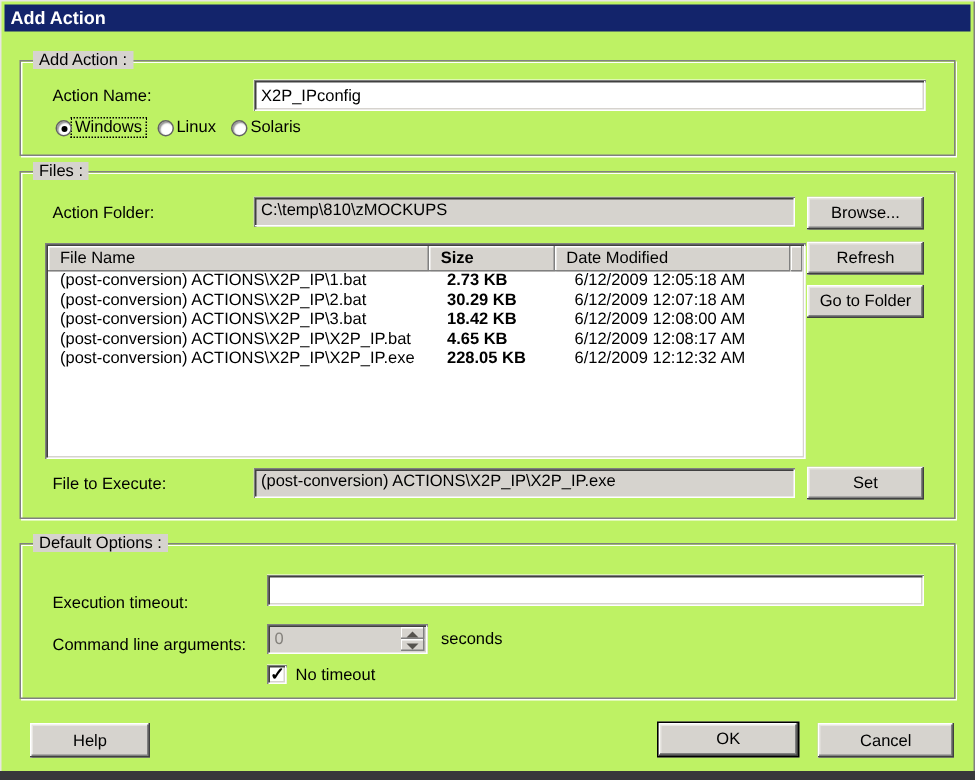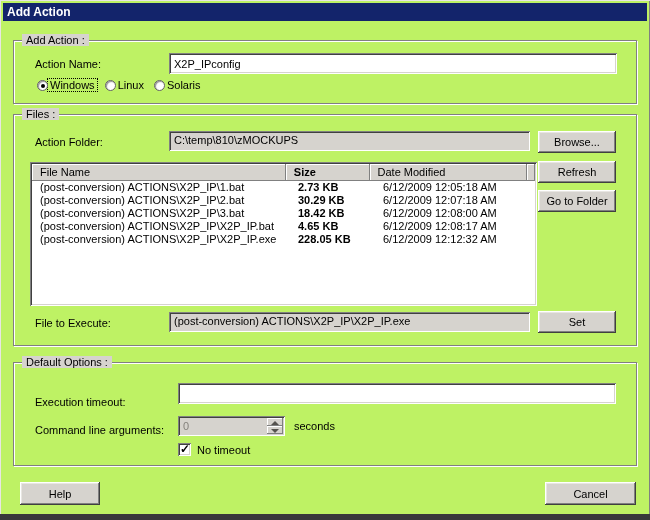--- a/index.html
+++ b/index.html
@@ -226,18 +226,21 @@
   <span class="lbl" style="left:294px; top:420px;">seconds</span>
 
   <div class="check-row">
     <span class="checkbox checked"></span>
     <span>No timeout</span>
   </div>
 
   <div class="btn" style="left:20px; top:482px; width:80px; height:23px;">
     <span>Help</span>
   </div>
+  <div class="btn default" style="left:438px; top:481px; width:95px; height:24px;">
+    <span>OK</span>
+  </div>
   <div class="btn" style="left:545px; top:482px; width:91px; height:23px;">
     <span>Cancel</span>
   </div>
 
   <div class="bottom-edge"></div>
 </div>
 
 </body></html>

